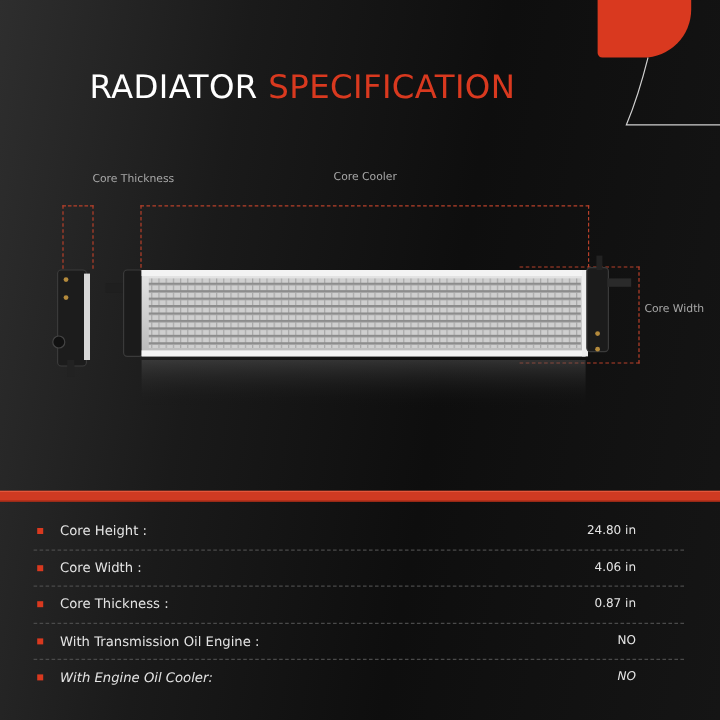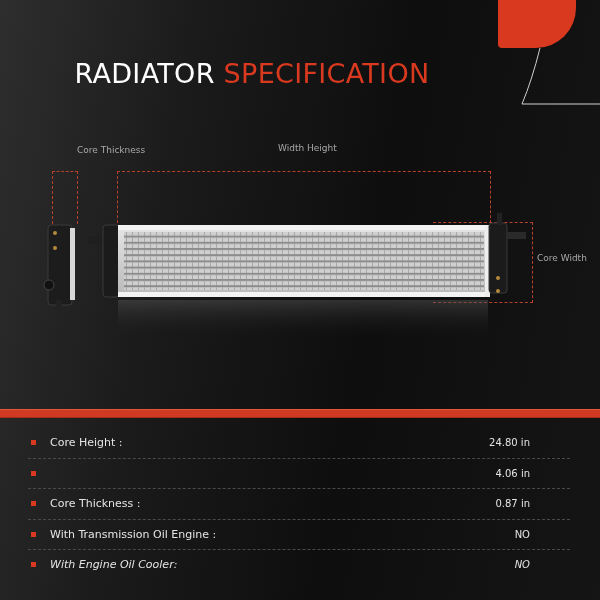--- a/index.html
+++ b/index.html
@@ -34,21 +34,21 @@
   <svg class="deco-line" viewBox="0 0 600 120">
     <path d="M540 48 Q532 80 522 104 L600 104" fill="none" stroke="#d0d0d0" stroke-width="1"></path>
   </svg>
 
   <div class="title">
     <span class="w">RADIATOR</span>
     <span class="r">SPECIFICATION</span>
   </div>
 
   <div class="lbl" style="left:36px;top:145px;margin-left:41px;">Core Thickness</div>
-  <div class="lbl" style="left:278px;top:143px;">Width Height</div>
+  <div class="lbl" style="left:278px;top:143px;">Core Cooler</div>
   <div class="lbl" style="left:537px;top:253px;">Core Width</div>
 
   <div class="dash" style="left:52px;top:171px;width:24px;height:52px;border-bottom:none;"></div>
   <div class="dash" style="left:117px;top:171px;width:372px;height:56px;border-bottom:none;"></div>
   <div class="dash" style="left:433px;top:222px;width:99px;height:79px;border-left:none;"></div>
 
   <svg class="rad-area" viewBox="0 140 600 240" style="top:0;height:600px">
   </svg>
 
   <svg style="position:absolute;left:0;top:0;width:600px;height:400px;" viewBox="0 0 600 400">
@@ -93,20 +93,21 @@
   <div class="redbar"></div>
 
   <div class="specs">
     <div class="row">
       <span class="bullet"></span>
       <span class="k">Core Height :</span>
       <span class="v">24.80 in</span>
     </div>
     <div class="row">
       <span class="bullet"></span>
+      <span class="k">Core Width :</span>
       <span class="v">4.06 in</span>
     </div>
     <div class="row">
       <span class="bullet"></span>
       <span class="k">Core Thickness :</span>
       <span class="v">0.87 in</span>
     </div>
     <div class="row">
       <span class="bullet"></span>
       <span class="k">With Transmission Oil Engine :</span>

